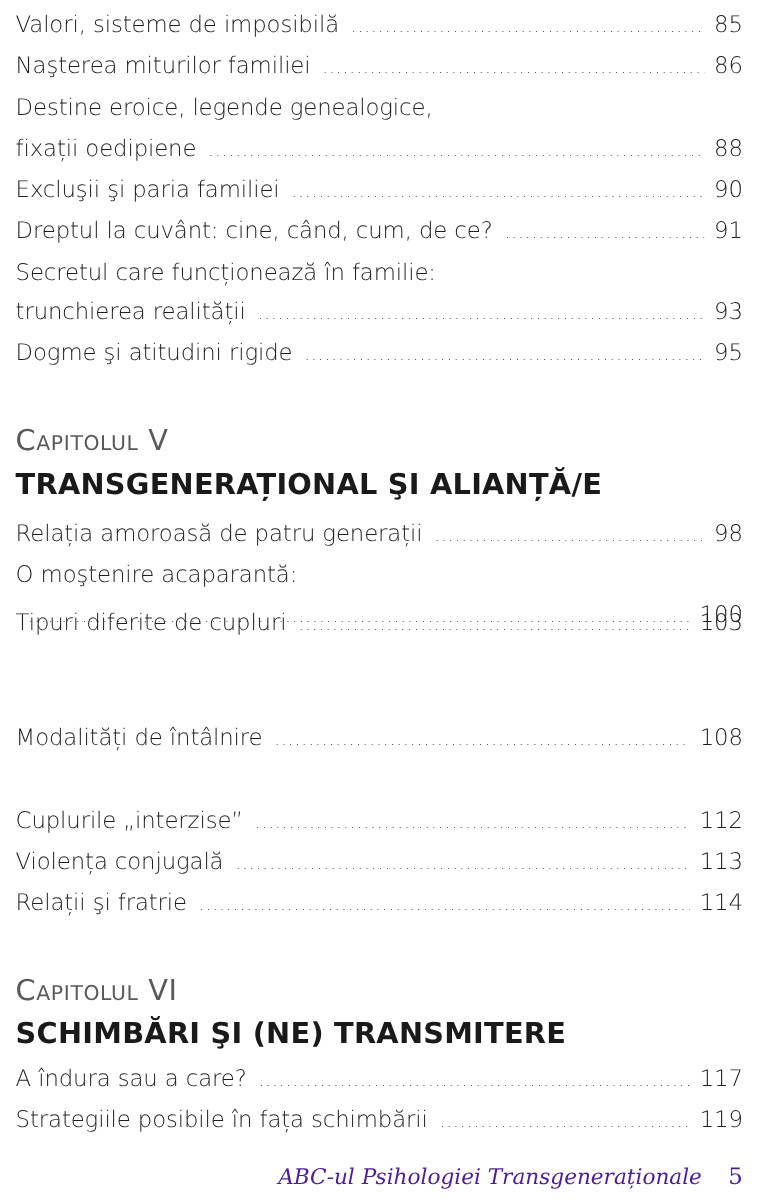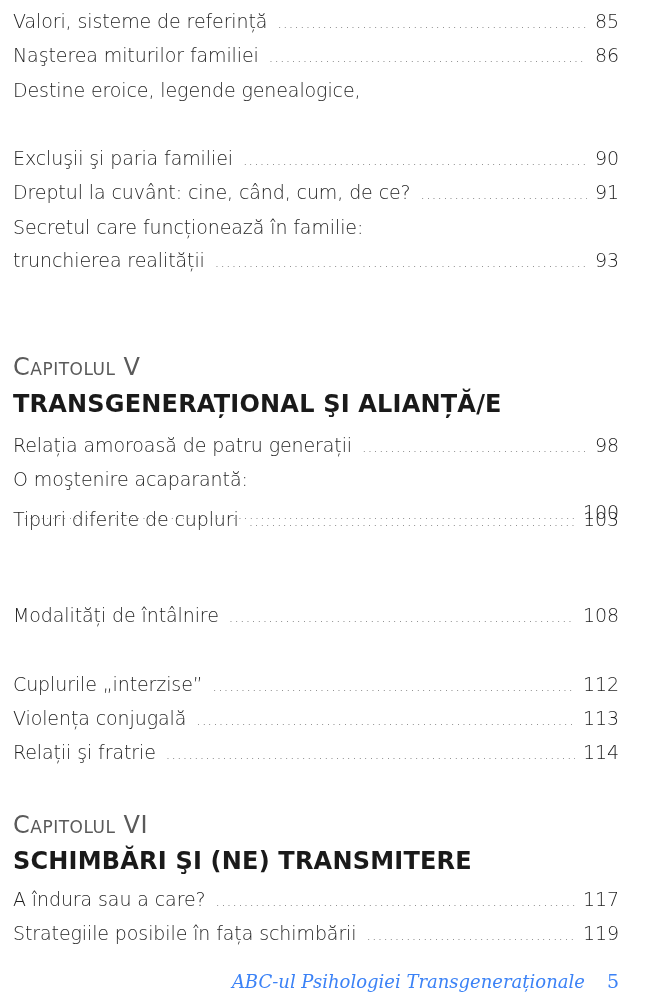--- a/index.html
+++ b/index.html
@@ -5,61 +5,71 @@
   html, body { margin: 0; padding: 0; background: #ffffff; }
   body { width: 649px; height: 1000px; position: relative; overflow: hidden; color: #1e1e1e; }
   .page { position: absolute; left: 0; top: 0; width: 649px; height: 1000px; }
   .line { position: absolute; left: 13px; width: 606px; height: 30px; font-family: "DejaVu Sans", sans-serif; font-size: 19px; line-height: 30px; display: flex; align-items: baseline; white-space: nowrap; font-weight: 300; letter-spacing: -0.1px; }
   .line .title { flex: 0 0 auto; }
   .line .dots { flex: 1 1 auto; overflow: hidden; margin: 0 8px 0 10px; color: #333; font-size: 14px; letter-spacing: 1.2px; }
   .line .dots::before { content: "................................................................................................................................................................"; }
   .line .page-num { flex: 0 0 auto; text-align: center; }
   .chap-label { position: absolute; left: 13px; font-family: "DejaVu Sans", sans-serif; font-size: 24px; color: #5a5a5a; font-weight: 400; font-variant: small-caps; letter-spacing: 0.5px; line-height: 30px; }
   .chap-title { position: absolute; left: 13px; font-family: "DejaVu Sans", sans-serif; font-size: 24px; color: #1a1a1a; font-weight: 600; letter-spacing: 0.2px; line-height: 30px; white-space: nowrap; }
-  .footer { position: absolute; right: 30px; top: 970px; font-family: "DejaVu Serif", serif; font-size: 18px; color: #3b82f6; display: flex; align-items: baseline; }
+  .footer { position: absolute; right: 30px; top: 970px; font-family: "DejaVu Serif", serif; font-size: 18px; color: #4c1d95; display: flex; align-items: baseline; }
   .footer .book-title { font-style: italic; }
   .footer .folio { margin-left: 22px; font-size: 19px; }
 </style>
 </head>
 <body>
 
 <div class="page">
 
   <div class="line" style="top:6px">
-    <span class="title">Valori, sisteme de referință</span>
+    <span class="title">Valori, sisteme de imposibilă</span>
     <span class="dots"></span>
     <span class="page-num">85</span>
   </div>
   <div class="line" style="top:40px">
     <span class="title">Naşterea miturilor familiei</span>
     <span class="dots"></span>
     <span class="page-num">86</span>
   </div>
   <div class="line nodots" style="top:75px">
     <span class="title">Destine eroice, legende genealogice,</span>
 
+  </div>
+  <div class="line" style="top:109px">
+    <span class="title">fixații oedipiene</span>
+    <span class="dots"></span>
+    <span class="page-num">88</span>
   </div>
   <div class="line" style="top:143px">
     <span class="title">Excluşii şi paria familiei</span>
     <span class="dots"></span>
     <span class="page-num">90</span>
   </div>
   <div class="line" style="top:177px">
     <span class="title">Dreptul la cuvânt: cine, când, cum, de ce?</span>
     <span class="dots"></span>
     <span class="page-num">91</span>
   </div>
   <div class="line nodots" style="top:212px">
     <span class="title">Secretul care funcționează în familie:</span>
 
   </div>
   <div class="line" style="top:245px">
     <span class="title">trunchierea realității</span>
     <span class="dots"></span>
     <span class="page-num">93</span>
+  </div>
+  <div class="line" style="top:279px">
+    <span class="title">Dogme şi atitudini rigide</span>
+    <span class="dots"></span>
+    <span class="page-num">95</span>
   </div>
 
   <div class="chap-label" style="top:352px">Capitolul V</div>
   <div class="chap-title" style="top:389px">TRANSGENERAȚIONAL ŞI ALIANȚĂ/E</div>
 
   <div class="line" style="top:430px">
     <span class="title">Relația amoroasă de patru generații</span>
     <span class="dots"></span>
     <span class="page-num">98</span>
   </div>

